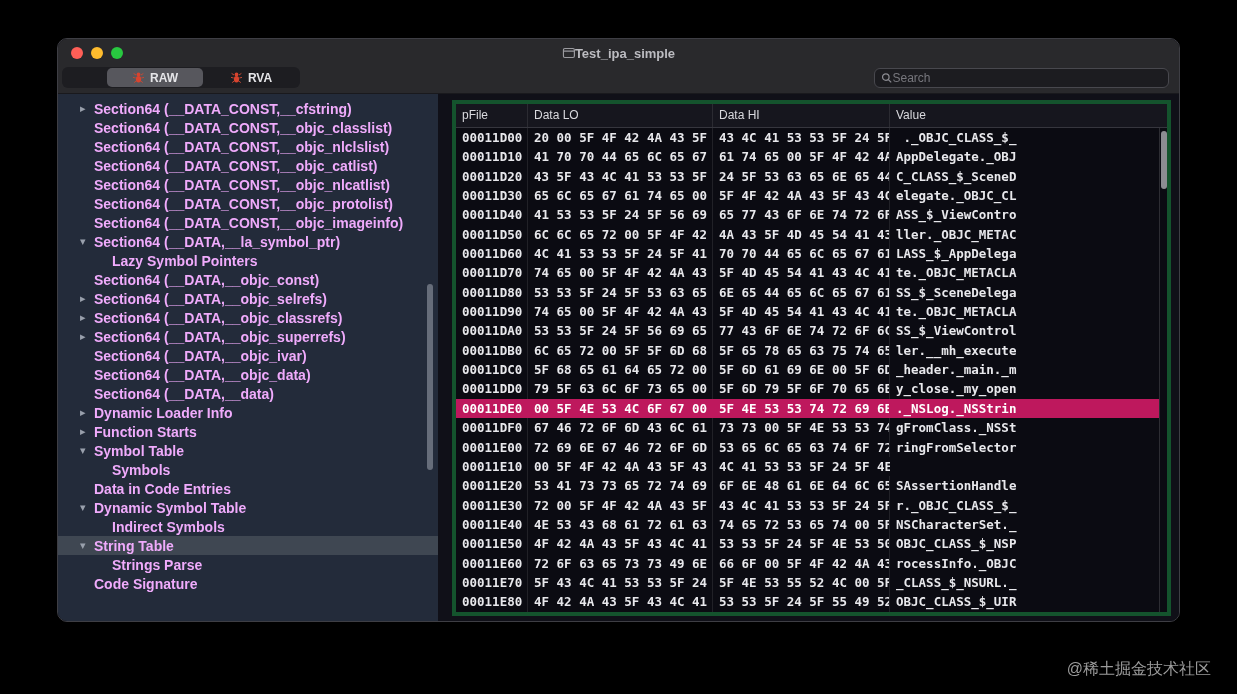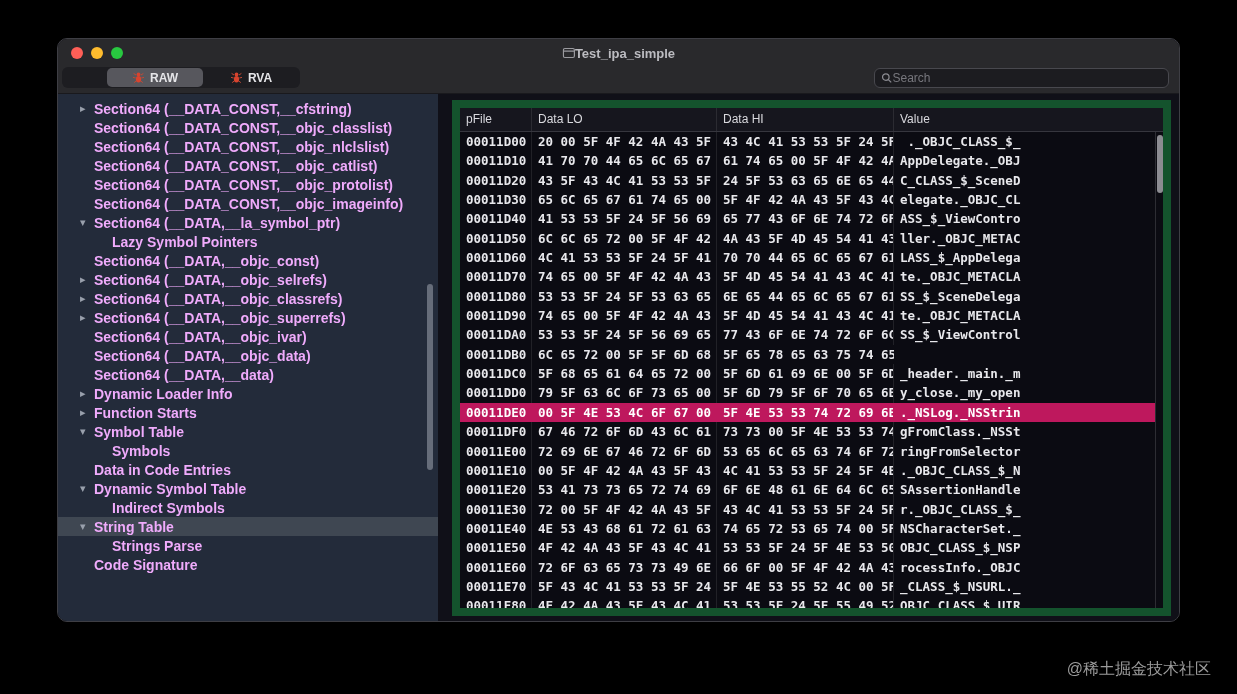--- a/index.html
+++ b/index.html
@@ -44,21 +44,21 @@
   .side-row { height:19px; display:flex; align-items:center; padding-left:22px; white-space:nowrap; }
   .side-row.child { padding-left:40px; }
   .side-row.selected { background:#3f4752; }
   .chev { width:14px; flex:none; color:#99a0ac; font-size:11px;
           font-family:"DejaVu Sans",sans-serif; line-height:19px; }
   .side-label { color:#f0abfc; font-size:14px; font-weight:700; }
   .sidebar-scrollbar { position:absolute; right:5px; top:190px; width:6px; height:186px;
                        border-radius:3px; background:rgba(170,175,185,.5); }
 
   .main { flex:1; position:relative; padding:6px 8px 0 14px; background:#101018; }
-  .hextable { height:516px; border:8px solid #14532d; background:#0b0b12;
+  .hextable { height:516px; border:4px solid #14532d; background:#0b0b12;
               position:relative; overflow:hidden; }
   .hex-head { display:grid; grid-template-columns:72px 185px 177px 1fr; height:24px;
               background:#16161e; border-bottom:1px solid #36363e; }
   .hex-head .cell { color:#d9d9de; font-size:12px; font-weight:400; line-height:23px;
                     font-family:"Liberation Sans",sans-serif; }
   .cell { padding-left:6px; border-right:1px solid rgba(255,255,255,.09);
           overflow:hidden; white-space:pre; }
   .cell:last-child { border-right:none; }
   .hex-body { position:absolute; top:24px; left:0; right:8px; bottom:0; overflow:hidden; }
   .hex-row { display:grid; grid-template-columns:72px 185px 177px 1fr; height:19.35px;
@@ -142,20 +142,24 @@
             <div class="side-row">
               <span class="chev"></span>
               <span class="side-label">Section64 (__DATA_CONST,__objc_nlclslist)</span>
             </div>
             <div class="side-row">
               <span class="chev"></span>
               <span class="side-label">Section64 (__DATA_CONST,__objc_catlist)</span>
             </div>
             <div class="side-row">
               <span class="chev"></span>
+              <span class="side-label">Section64 (__DATA_CONST,__objc_nlcatlist)</span>
+            </div>
+            <div class="side-row">
+              <span class="chev"></span>
               <span class="side-label">Section64 (__DATA_CONST,__objc_protolist)</span>
             </div>
             <div class="side-row">
               <span class="chev"></span>
               <span class="side-label">Section64 (__DATA_CONST,__objc_imageinfo)</span>
             </div>
             <div class="side-row">
               <span class="chev">▾</span>
               <span class="side-label">Section64 (__DATA,__la_symbol_ptr)</span>
             </div>
@@ -307,20 +311,21 @@
               <div class="hex-row">
                 <span class="cell">00011DA0</span>
                 <span class="cell">53 53 5F 24 5F 56 69 65</span>
                 <span class="cell">77 43 6F 6E 74 72 6F 6C</span>
                 <span class="cell">SS_$_ViewControl</span>
               </div>
               <div class="hex-row">
                 <span class="cell">00011DB0</span>
                 <span class="cell">6C 65 72 00 5F 5F 6D 68</span>
                 <span class="cell">5F 65 78 65 63 75 74 65</span>
+                <span class="cell">ler.__mh_execute</span>
               </div>
               <div class="hex-row">
                 <span class="cell">00011DC0</span>
                 <span class="cell">5F 68 65 61 64 65 72 00</span>
                 <span class="cell">5F 6D 61 69 6E 00 5F 6D</span>
                 <span class="cell">_header._main._m</span>
               </div>
               <div class="hex-row">
                 <span class="cell">00011DD0</span>
                 <span class="cell">79 5F 63 6C 6F 73 65 00</span>
@@ -342,21 +347,20 @@
               <div class="hex-row">
                 <span class="cell">00011E00</span>
                 <span class="cell">72 69 6E 67 46 72 6F 6D</span>
                 <span class="cell">53 65 6C 65 63 74 6F 72</span>
                 <span class="cell">ringFromSelector</span>
               </div>
               <div class="hex-row">
                 <span class="cell">00011E10</span>
                 <span class="cell">00 5F 4F 42 4A 43 5F 43</span>
                 <span class="cell">4C 41 53 53 5F 24 5F 4E</span>
-                <span class="cell">._OBJC_CLASS_$_N</span>
               </div>
               <div class="hex-row">
                 <span class="cell">00011E20</span>
                 <span class="cell">53 41 73 73 65 72 74 69</span>
                 <span class="cell">6F 6E 48 61 6E 64 6C 65</span>
                 <span class="cell">SAssertionHandle</span>
               </div>
               <div class="hex-row">
                 <span class="cell">00011E30</span>
                 <span class="cell">72 00 5F 4F 42 4A 43 5F</span>

